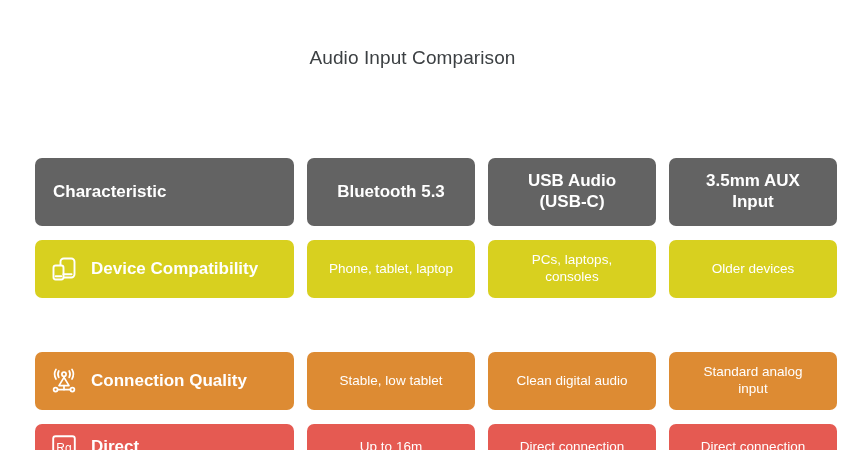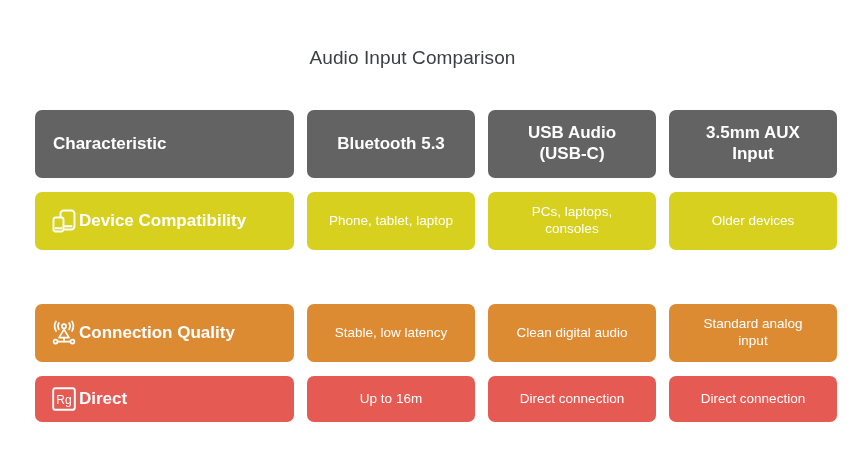--- a/index.html
+++ b/index.html
@@ -36,20 +36,21 @@
   .table {
     position: absolute;
     left: 35px;
     top: 110px;
     width: 775px;
   }
 
   .row {
     display: flex;
     width: 100%;
+    margin-top: 48px;
   }
 
   .row + .row {
     margin-top: 14px;
   }
 
   .cell {
     box-sizing: border-box;
     border-radius: 7px;
     display: flex;
@@ -99,21 +100,21 @@
     padding: 0 10px;
     font-size: 17px;
     font-weight: bold;
     line-height: 1.22;
   }
 
   
   .row-label {
     padding: 0 14px;
     justify-content: flex-start;
-    gap: 0;
+    gap: 12px;
   }
 
   .row-label .label-text {
     font-size: 17px;
     font-weight: bold;
     line-height: 1.15;
     text-align: left;
   }
 
   .icon-box {
@@ -181,21 +182,21 @@
             <path d="M23.0 3.4 A9.4 9.4 0 0 1 23.0 13.0"></path>
             <path d="M15 11.4 L10.0 19.6 L20.0 19.6 Z"></path>
             <line x1="15" y1="19.6" x2="15" y2="23.6"></line>
             <line x1="8.6" y1="23.6" x2="21.4" y2="23.6"></line>
             <circle cx="6.6" cy="23.6" r="2.0"></circle>
             <circle cx="23.4" cy="23.6" r="2.0"></circle>
           </svg>
         </span>
         <span class="label-text">Connection Quality</span>
       </div>
-      <div class="cell c-orange col-data data-cell">Stable, low latency</div>
+      <div class="cell c-orange col-data data-cell">Stable, low tablet</div>
       <div class="cell c-orange col-data data-cell">Clean digital audio</div>
       <div class="cell c-orange col-data last data-cell">Standard analog<br>input</div>
     </div>
 
     <div class="row row-compact">
       <div class="cell c-red col-label row-label">
         <span class="icon-box">
           <svg width="30" height="30" viewBox="0 0 30 30">
             <rect x="4.2" y="4.2" width="21.6" height="21.6" rx="2.4" fill="none" stroke="#ffffff" stroke-width="1.9"></rect>
             <text x="15" y="19.6" text-anchor="middle" font-family="Liberation Sans, sans-serif" font-size="12" fill="#ffffff">Rg</text>

